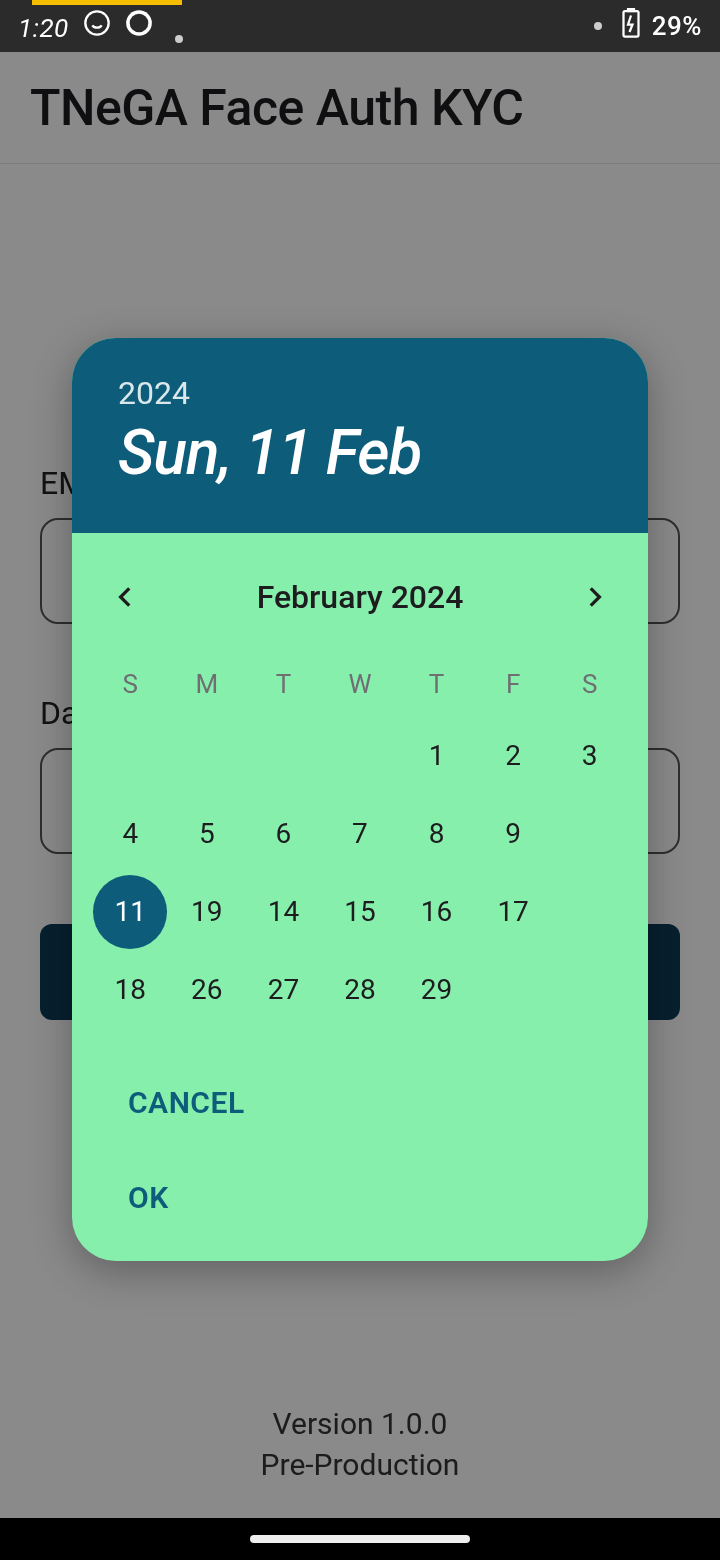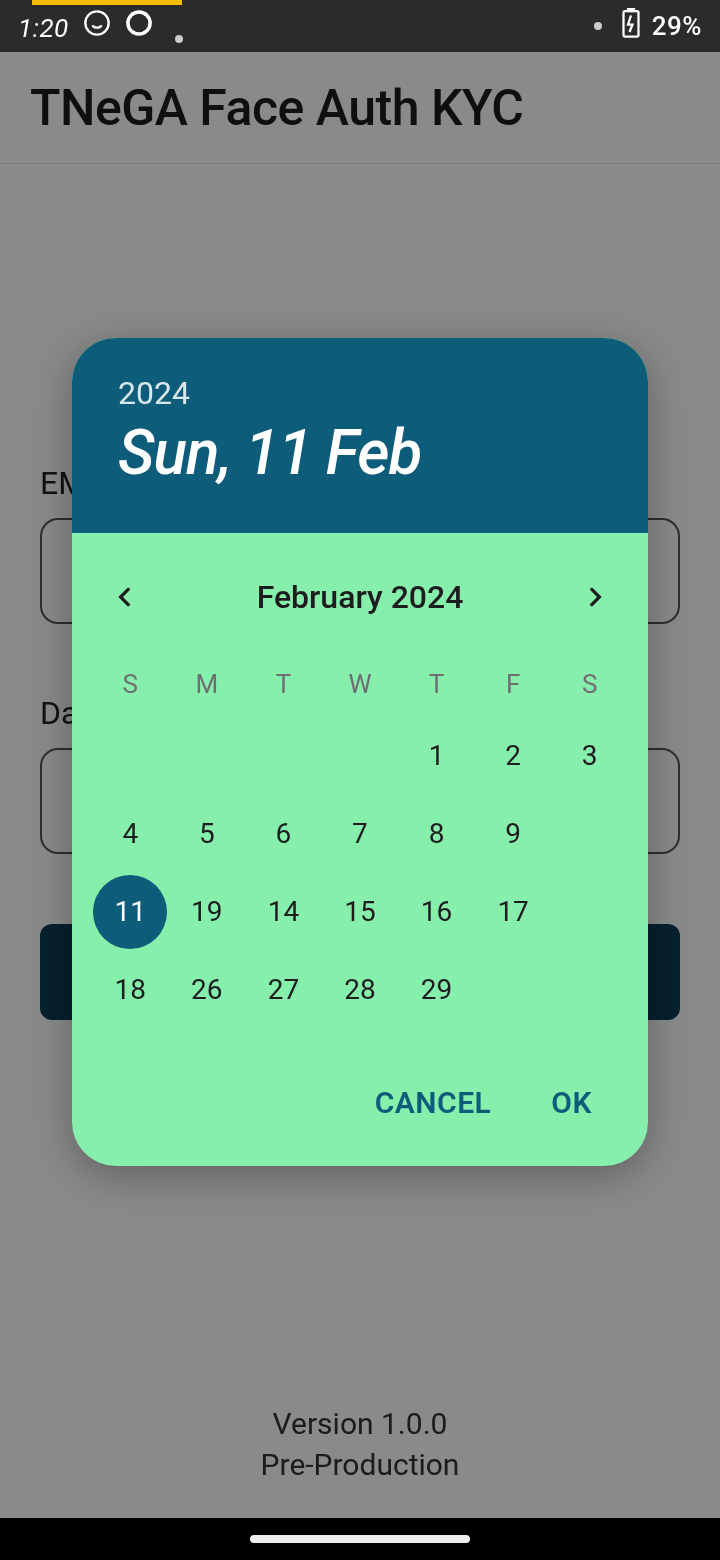--- a/index.html
+++ b/index.html
@@ -40,21 +40,21 @@
   .nav-chevron svg { width:26px; height:26px; }
 
   .cal-grid { padding: 10px 20px 30px; }
   .cal-row { display:grid; grid-template-columns:repeat(7,1fr); text-align:center; }
   .dow-cell { font-size:26px; color:#6e6e73; font-weight:400; padding:18px 0; }
   .day-cell { font-size:28px; color:#1d1d1f; height:78px; display:flex; align-items:center; justify-content:center; cursor:pointer; position:relative; }
   .day-cell span { width:74px; height:74px; line-height:74px; border-radius:50%; display:inline-block; }
   .day-cell.selected span { background:#0d5c7a; color:#fff; }
   .day-cell.empty { cursor:default; }
 
-  .dialog-actions { display:flex; justify-content:flex-end; gap:60px; padding: 26px 56px 46px; }
+  .dialog-actions { display:flex; justify-content:flex-end; gap:60px; padding: 26px 56px 46px; flex-direction: column; }
   .action-btn { font-size:30px; font-weight:600; color:#0d5c7a; letter-spacing:0.5px; cursor:pointer; }
 
   .nav-bar { height:42px; background:#000; display:flex; align-items:center; justify-content:center;}
   .nav-handle { width:220px; height:8px; background:#eee; border-radius:4px; }
 </style>
 </head>
 <body>
 
 <div class="status-bar">
   <div class="accent"></div>

